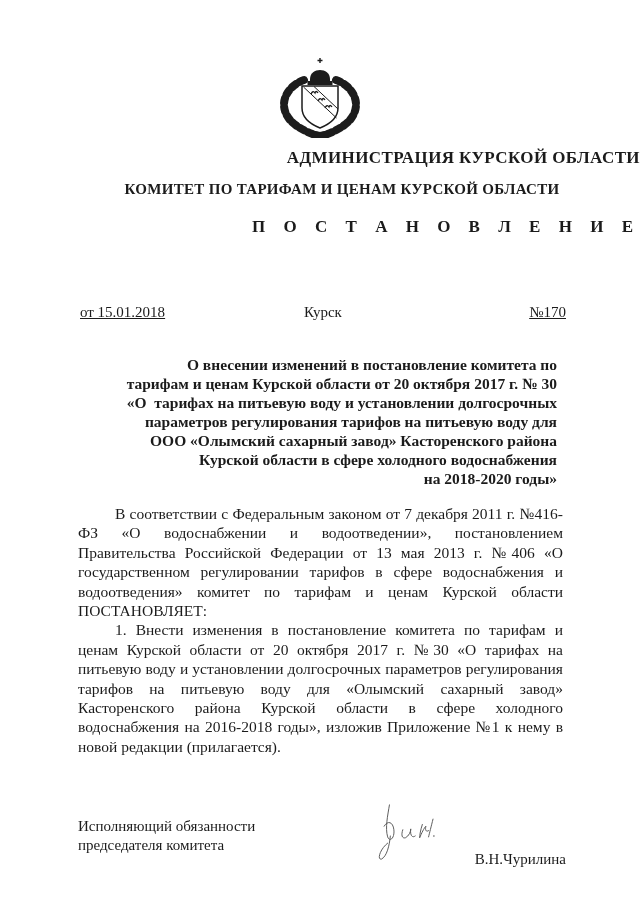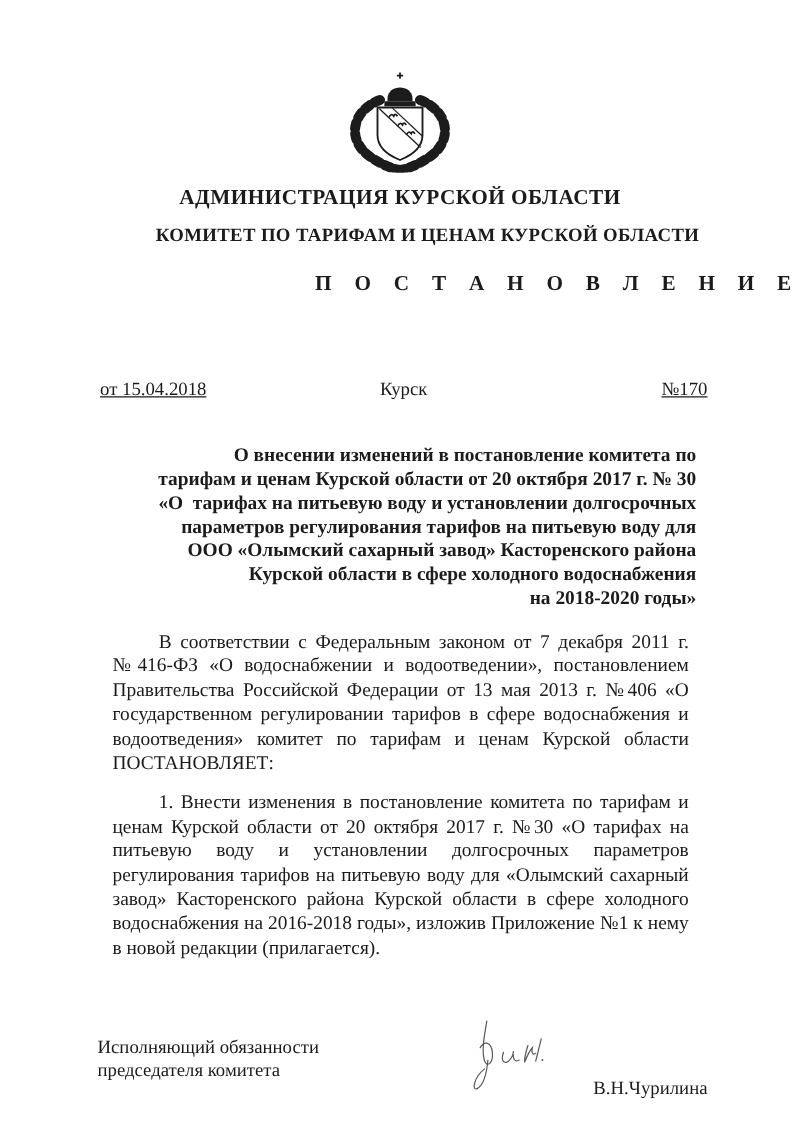--- a/index.html
+++ b/index.html
@@ -14,21 +14,21 @@
     width: 640px; height: 905px;
     background: #ffffff;
     overflow: hidden;
   }
   .emblem {
     display: block;
     margin: 56px auto 6px auto;
     width: 104px; height: 82px;
   }
   .org1 {
-    text-align: center; font-weight: bold;
+    text-align: right; font-weight: bold;
     font-size: 17px; letter-spacing: 0.4px;
     margin: 10px 0 0 0;
   }
   .org2 {
     text-align: center; font-weight: bold;
     font-size: 15px; letter-spacing: 0.3px;
     margin: 13px 0 0 0;
     padding-left: 44px;
   }
   .doctype {
@@ -56,21 +56,21 @@
     width: 474px;
     margin: 34px auto 0 auto;
   }
   .bodytext {
     padding: 0 77px 0 78px;
     margin-top: 16px;
     font-size: 15.5px;
     line-height: 19.4px;
     text-align: justify;
   }
-  .bodytext p { margin: 12px; text-indent: 37px; }
+  .bodytext p { margin: 0; text-indent: 37px; }
   .sig {
     display: flex;
     align-items: center;
     padding: 0 74px 0 78px;
     margin-top: 44px;
     font-size: 15px;
   }
   .sig-pos { white-space: pre-line; line-height: 19px; }
   .sig-autograph { margin-left: auto; margin-right: 26px; margin-top: -8px; }
   .sig-name { margin-top: 47px; }
@@ -97,21 +97,21 @@
     <path d="M43,38 q2,-4 4,-1 q1,-3 3,0" fill="none" stroke="#1c1c1c" stroke-width="1.3"></path>
     <path d="M50,45 q2,-4 4,-1 q1,-3 3,0" fill="none" stroke="#1c1c1c" stroke-width="1.3"></path>
     <path d="M57,52 q2,-4 4,-1 q1,-3 3,0" fill="none" stroke="#1c1c1c" stroke-width="1.3"></path>
   </svg>
 
   <div class="org1">АДМИНИСТРАЦИЯ КУРСКОЙ ОБЛАСТИ</div>
   <div class="org2">КОМИТЕТ ПО ТАРИФАМ И ЦЕНАМ КУРСКОЙ ОБЛАСТИ</div>
   <div class="doctype">П О С Т А Н О В Л Е Н И Е</div>
 
   <div class="meta">
-    <span class="date">от 15.04.2018</span>
+    <span class="date">от 15.01.2018</span>
     <span class="place">Курск</span>
     <span class="num">№170</span>
   </div>
 
   <div class="title">О внесении изменений в постановление комитета по
 тарифам и ценам Курской области от 20 октября 2017 г. № 30
 «О&nbsp; тарифах на питьевую воду и установлении долгосрочных
 параметров регулирования тарифов на питьевую воду для
 ООО «Олымский сахарный завод» Касторенского района
 Курской области в сфере холодного водоснабжения

